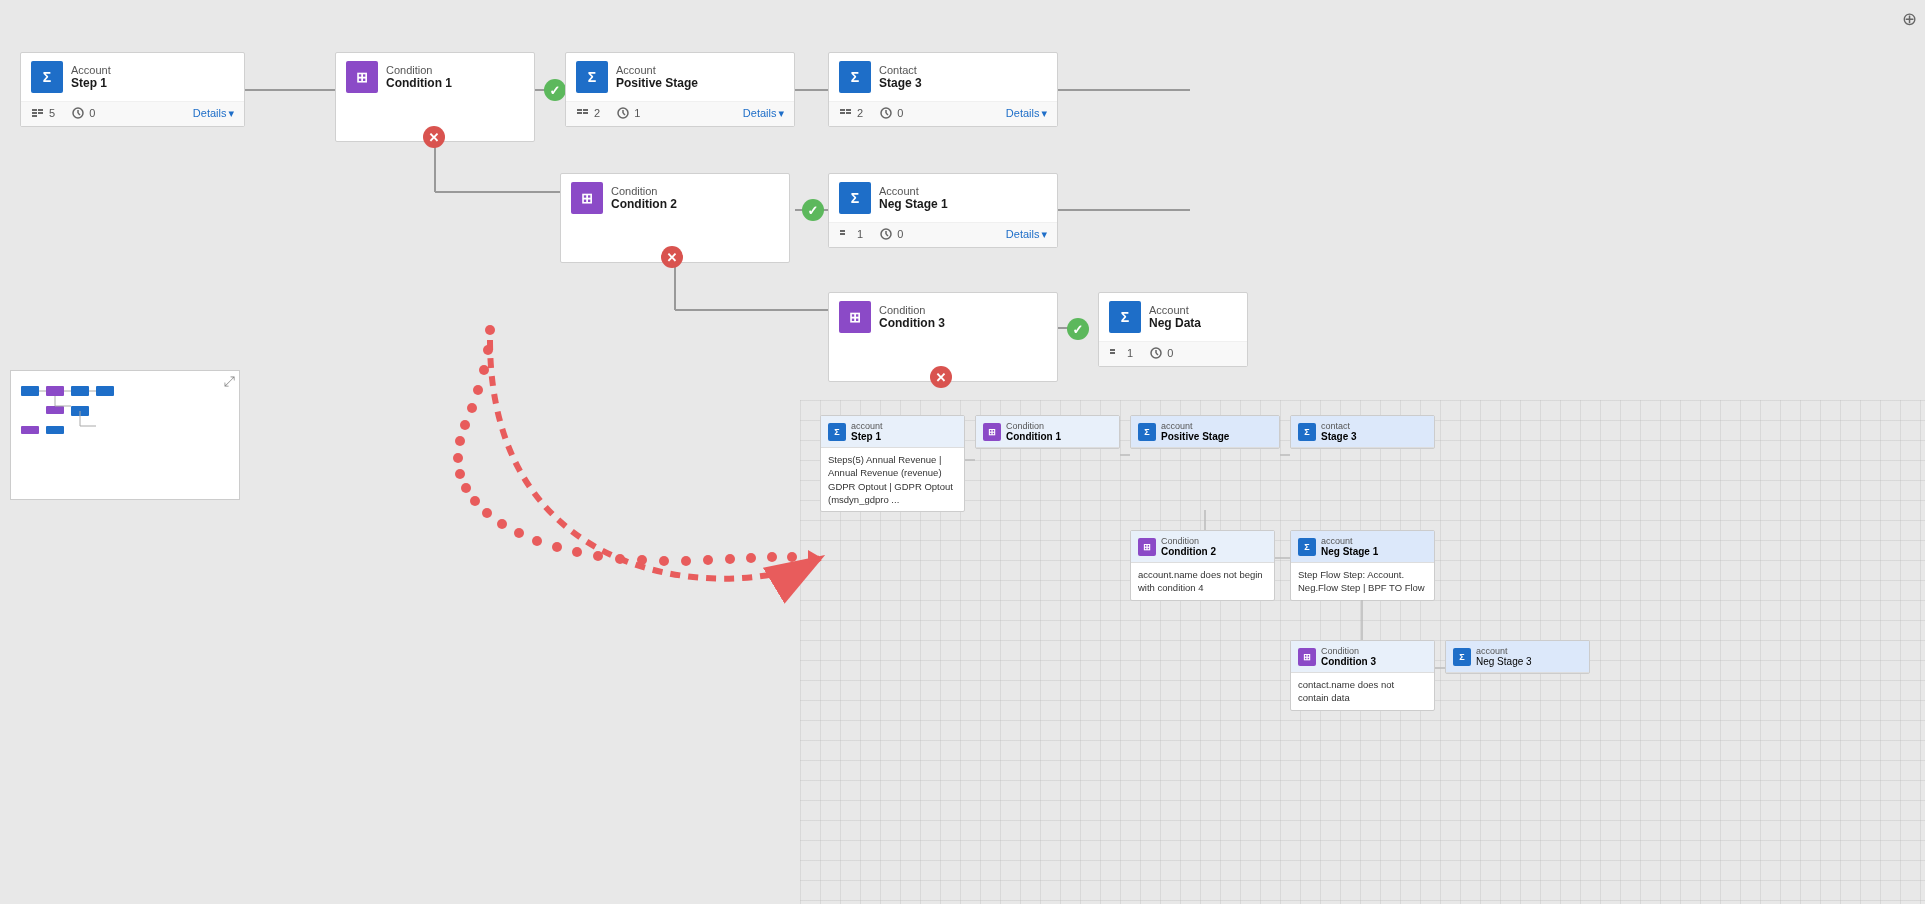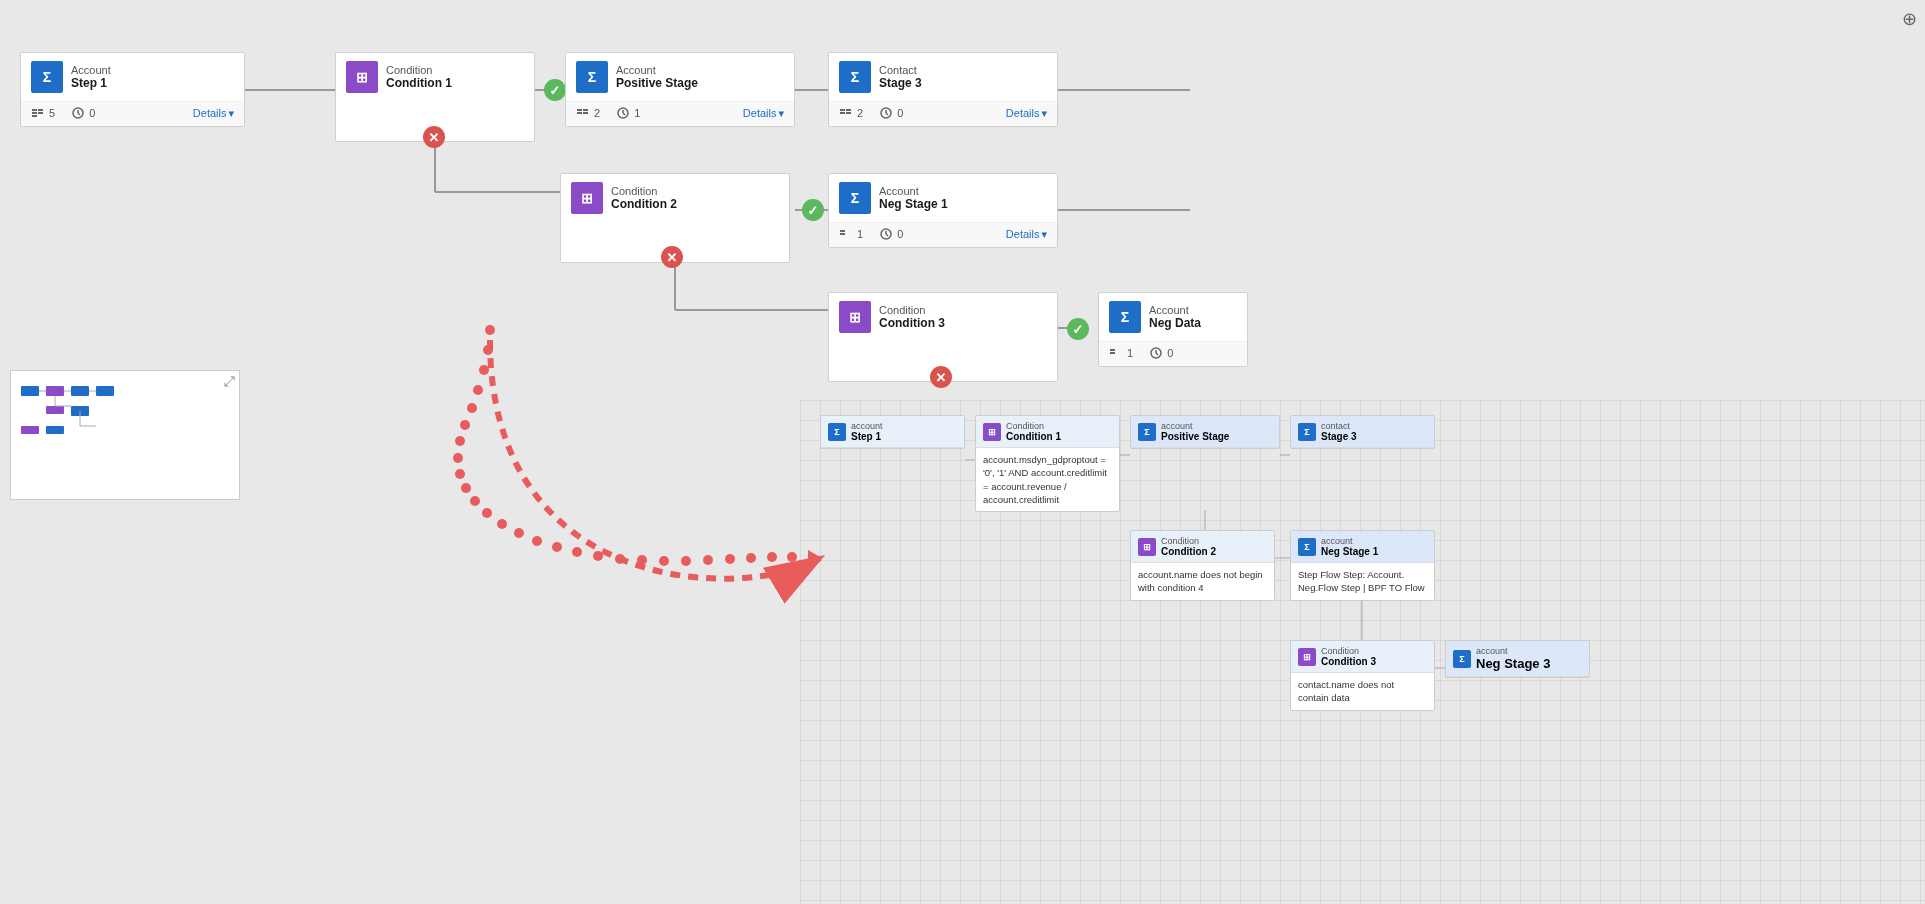--- a/index.html
+++ b/index.html
@@ -506,35 +506,33 @@
   </svg>
 
   <div class="detail-card" style="left:820px; top:415px; width:145px;">
     <div class="detail-card-header">
       <div class="detail-card-icon icon-blue">Σ</div>
       <div>
         <div style="font-size:9px;color:#555;">account</div>
         <div style="font-size:10px;font-weight:600;">Step 1</div>
       </div>
     </div>
+    <div class="detail-card-body">Steps(5)
+Annual Revenue | Annual Revenue (revenue)
+GDPR Optout | GDPR Optout (msdyn_gdpro ...</div>
   </div>
 
   <div class="detail-card" style="left:975px; top:415px; width:145px;">
     <div class="detail-card-header">
       <div class="detail-card-icon icon-purple">⊞</div>
       <div>
         <div style="font-size:9px;color:#555;">Condition</div>
         <div style="font-size:10px;font-weight:600;">Condition 1</div>
       </div>
     </div>
-    <div class="detail-card-body">account.msdyn_gdproptout = '0', '1'
-AND
-account.creditlimit =
-account.revenue /
-account.creditlimit</div>
   </div>
 
   <div class="detail-card" style="left:1130px; top:415px; width:150px;">
     <div class="detail-card-header" style="background:#dce8fa;">
       <div class="detail-card-icon icon-blue">Σ</div>
       <div>
         <div style="font-size:9px;color:#555;">account</div>
         <div style="font-size:10px;font-weight:600;">Positive Stage</div>
       </div>
     </div>
@@ -585,21 +583,21 @@
     </div>
     <div class="detail-card-body">contact.name does not contain
 data</div>
   </div>
 
   <div class="detail-card" style="left:1445px; top:640px; width:145px;">
     <div class="detail-card-header" style="background:#dce8fa;">
       <div class="detail-card-icon icon-blue">Σ</div>
       <div>
         <div style="font-size:9px;color:#555;">account</div>
-        <div style="font-size:13px;font-weight:700;text-align:center;">Neg Stage 3</div>
+        <div style="font-size:10px;font-weight:400;text-align:center;">Neg Stage 3</div>
       </div>
     </div>
   </div>
 
   <svg style="position:absolute;top:0;left:0;width:1925px;height:904px;pointer-events:none;">
 
     <line x1="965" y1="460" x2="975" y2="460" stroke="#bbb" stroke-width="1.5"></line>
 
     <line x1="1120" y1="455" x2="1130" y2="455" stroke="#bbb" stroke-width="1.5"></line>
 

